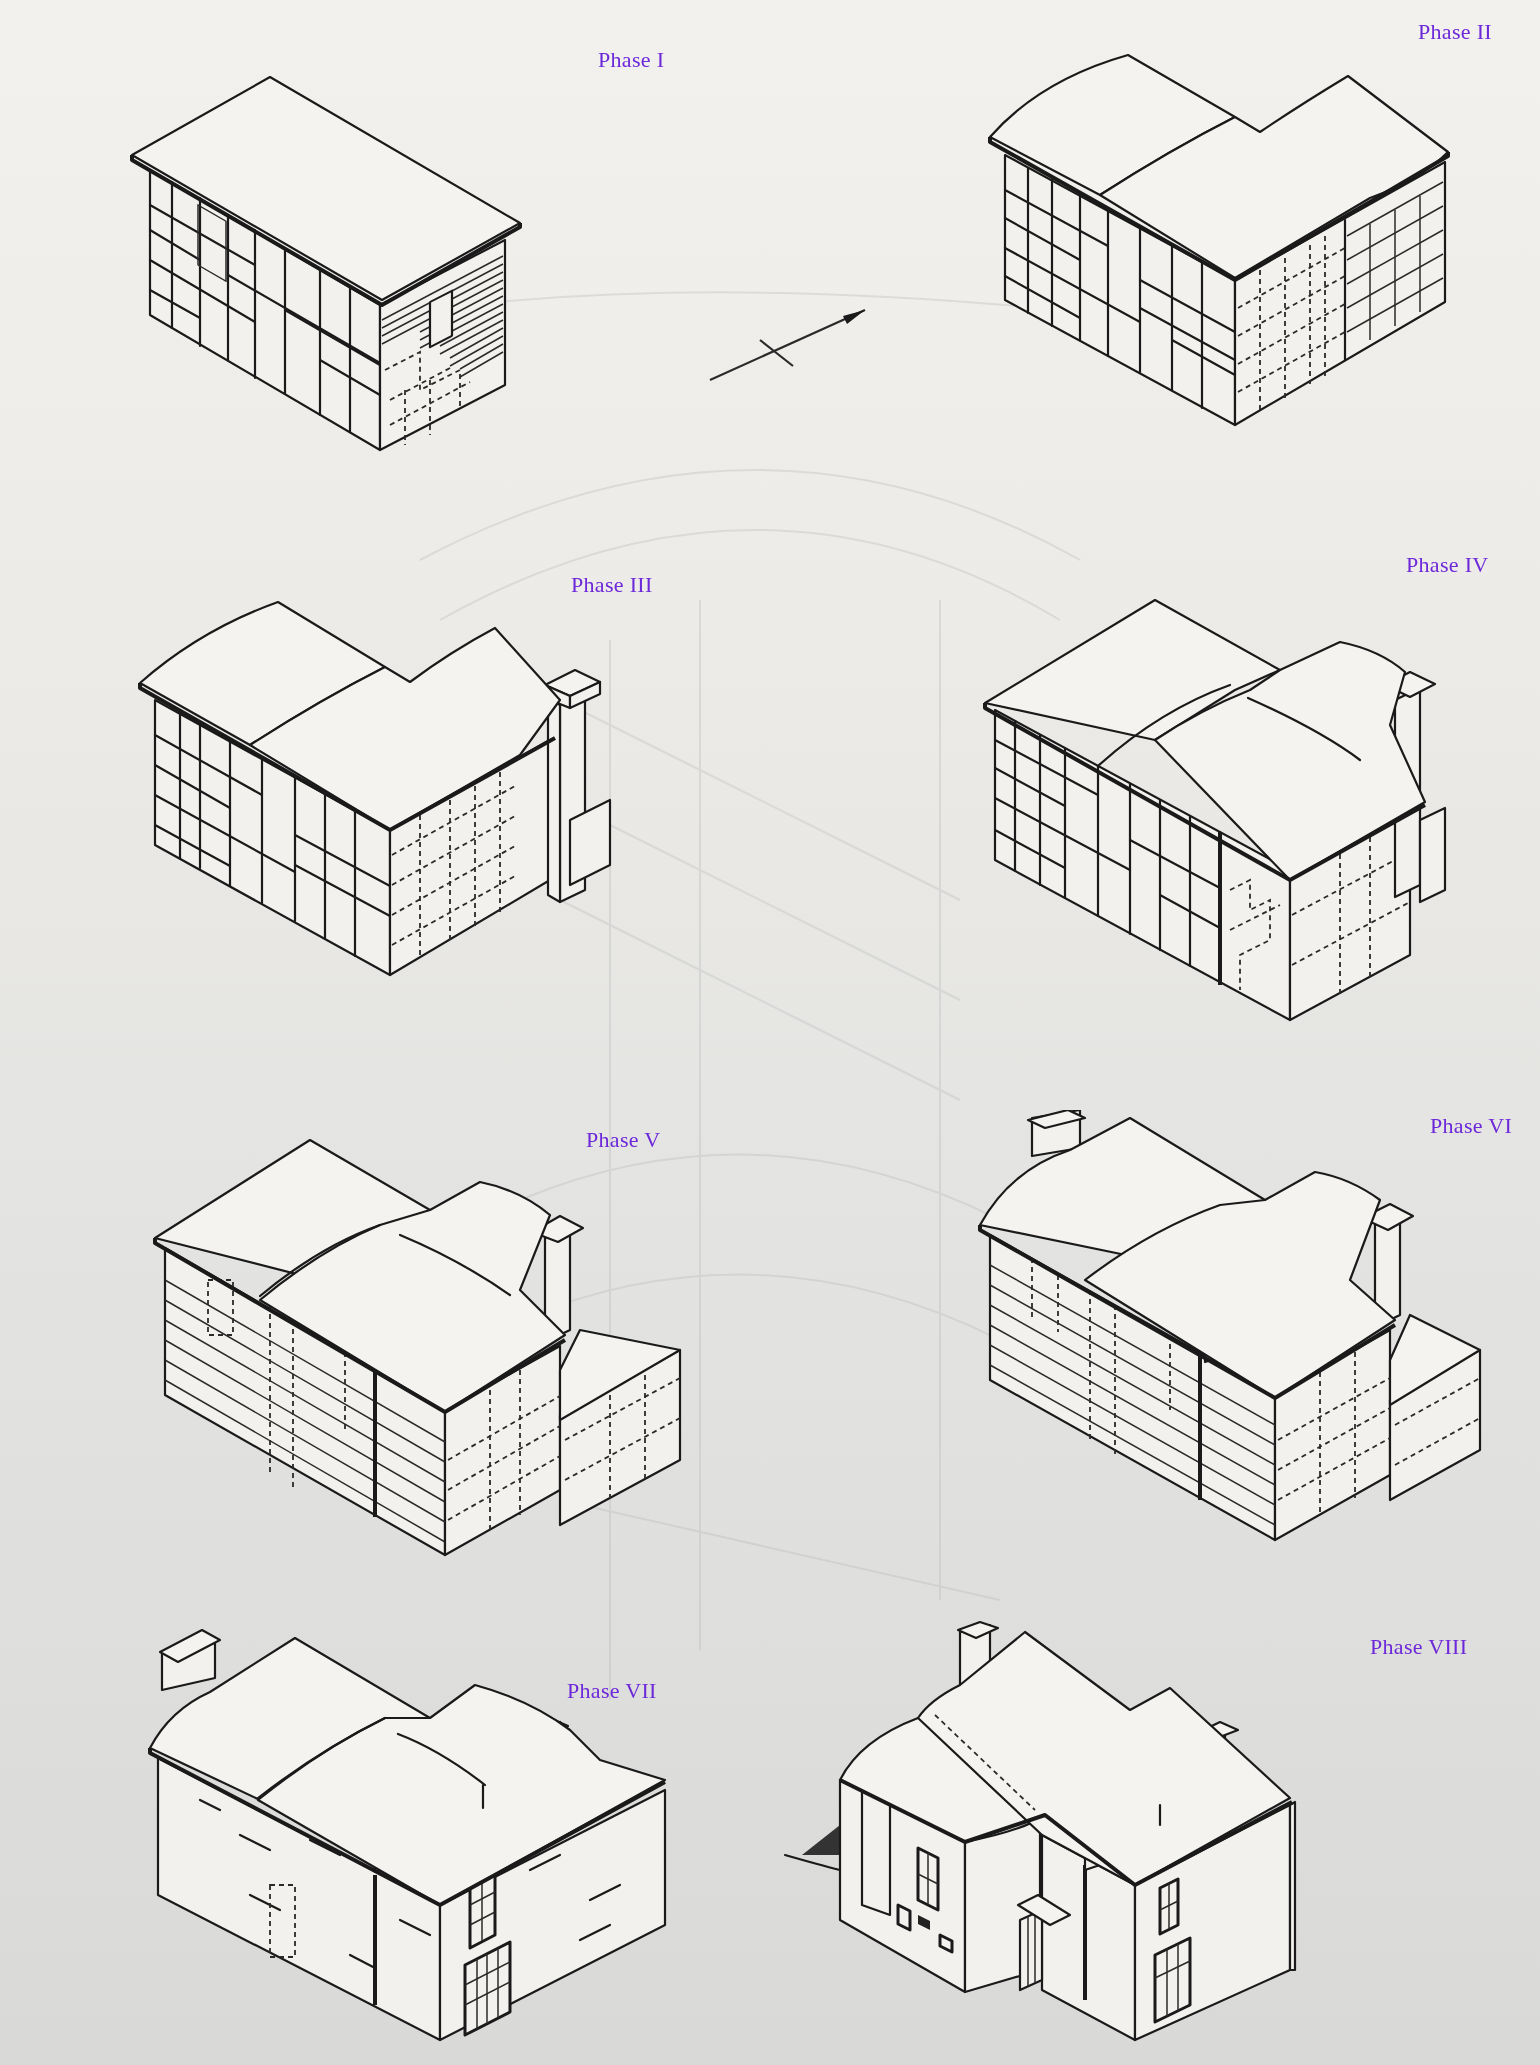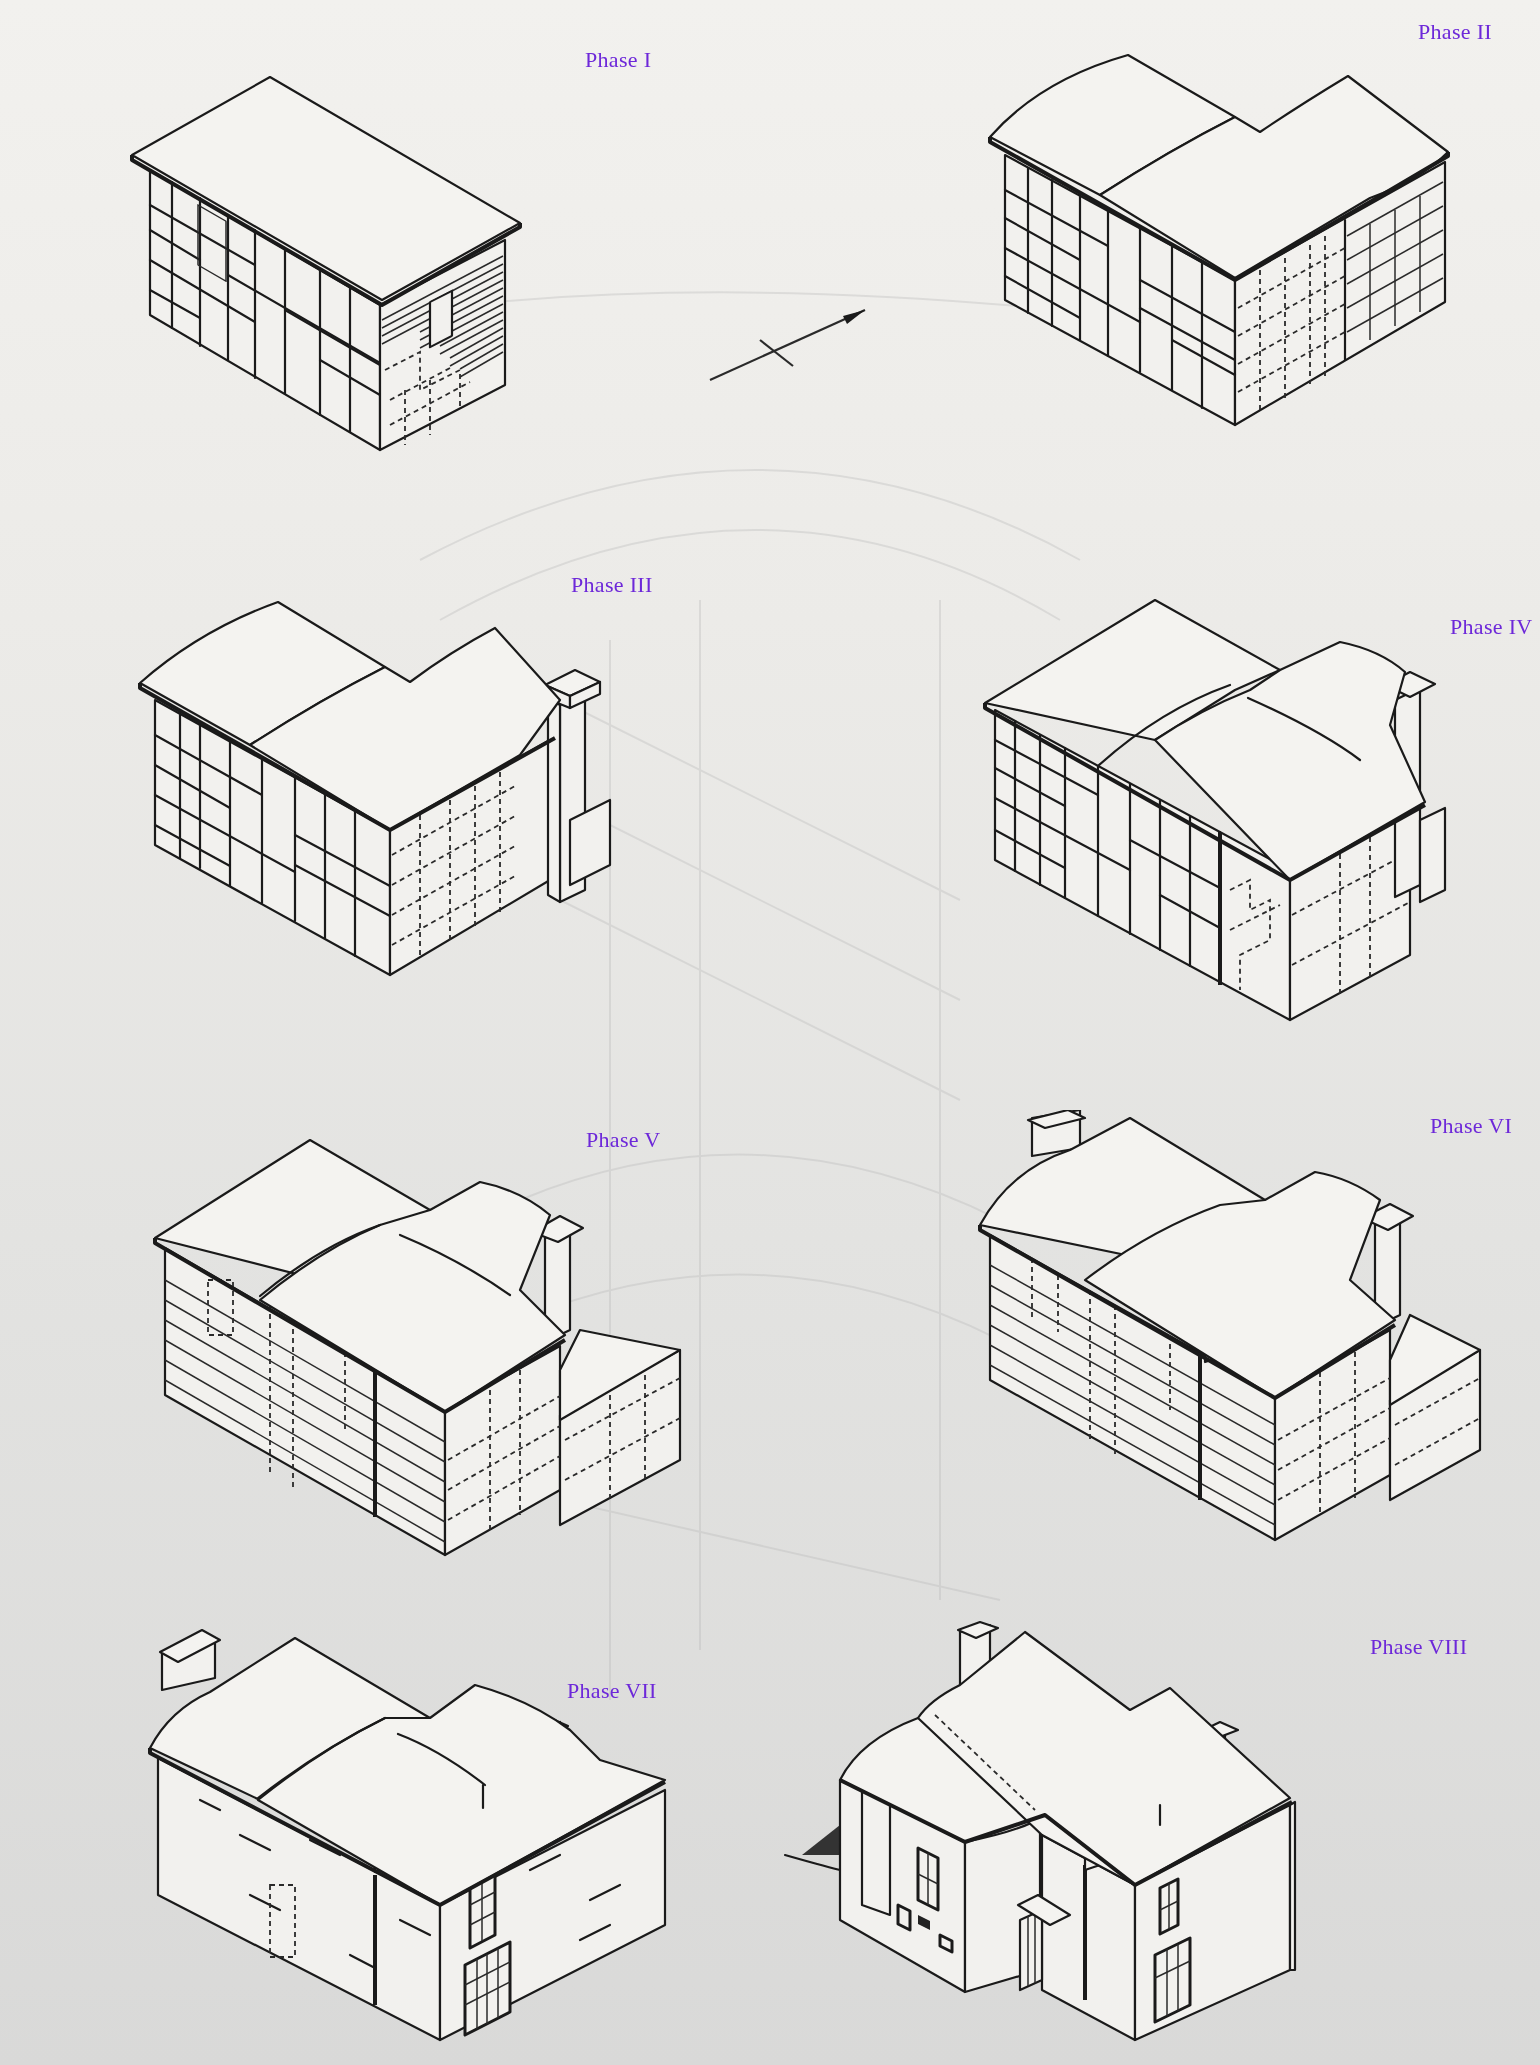--- a/index.html
+++ b/index.html
@@ -45,24 +45,24 @@
     <path d="M300 330 Q700 250 1300 340"></path>
   </g>
 </svg>
 
 <svg class="north-arrow" width="170" height="90" viewBox="0 0 170 90">
   <line x1="5" y1="80" x2="160" y2="10" stroke="#2a2a2a" stroke-width="2.2"></line>
   <line x1="55" y1="40" x2="88" y2="66" stroke="#2a2a2a" stroke-width="2.2"></line>
   <polygon points="160,10 138,16 142,24" fill="#1a1a1a"></polygon>
 </svg>
 
-<div class="phase-label" style="left:585px; top:47px;">Phase I</div>
+<div class="phase-label" style="left:598px; top:47px;">Phase I</div>
 <div class="phase-label" style="left:1418px; top:19px;">Phase II</div>
 <div class="phase-label" style="left:571px; top:572px;">Phase III</div>
-<div class="phase-label" style="left:1406px; top:614px;margin-left:44px;">Phase IV</div>
+<div class="phase-label" style="left:1406px; top:552px;">Phase IV</div>
 <div class="phase-label" style="left:586px; top:1127px;">Phase V</div>
 <div class="phase-label" style="left:1398px; top:1113px;margin-left:32px;">Phase VI</div>
 <div class="phase-label" style="left:567px; top:1634px;margin-top:44px;">Phase VII</div>
 <div class="phase-label" style="left:1370px; top:1634px;">Phase VIII</div>
 
 <svg class="drawing" style="left:120px; top:60px;" width="420" height="400" viewBox="0 0 420 400">
   <polygon class="wall" points="30,110 260,245 260,390 30,255"></polygon>
   <polygon class="wall" points="260,245 385,180 385,325 260,390"></polygon>
 
   <g class="ln">

